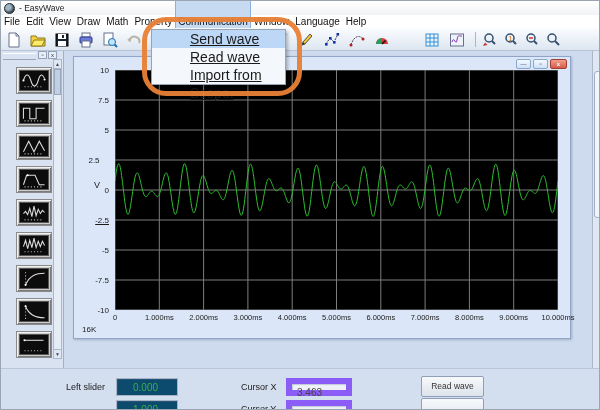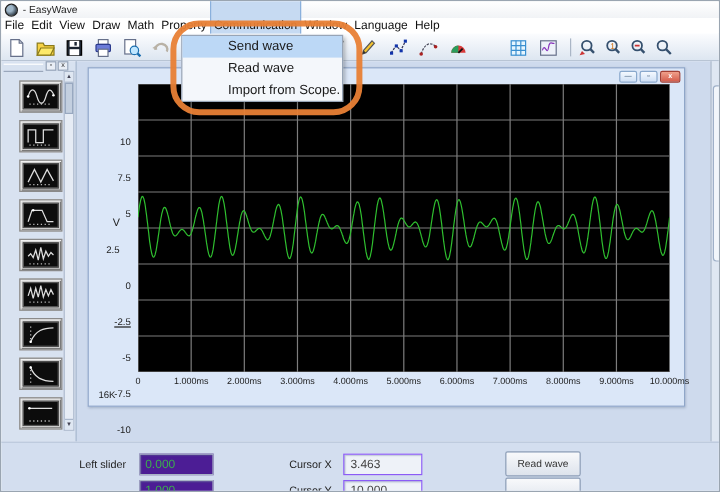--- a/index.html
+++ b/index.html
@@ -46,40 +46,40 @@
   .ww-titlebar{position:absolute;left:0;top:0;width:100%;height:15px;
                background:linear-gradient(#eef5fe,#c9dcf4);border-bottom:1px solid #aac0dd;
                display:flex;align-items:center;box-sizing:border-box;}
   .ww-title{font-size:8px;color:#15375f;margin-left:12px;}
   .ww-btns{position:absolute;right:3px;top:2px;display:flex;gap:2px;}
   .ww-btn{width:15px;height:10px;border:1px solid #89a8cc;border-radius:2px;
           background:linear-gradient(#f4f9ff,#cfe0f5);font-size:6px;line-height:8px;text-align:center;color:#35506e;box-sizing:border-box;}
   .ww-btn.close{width:17px;background:linear-gradient(#f0a08a,#d45b4a);border-color:#a23f33;color:#fff;font-weight:bold;}
   .plot{position:absolute;left:41px;top:13px;width:443px;height:240px;background:#000;}
   .ylabels{position:absolute;left:0;top:0;width:38px;height:260px;}
-  .ylabel{position:absolute;right:3px;width:30px;text-align:right;font-size:8px;color:#1c1c1c;margin-top:48px;}
+  .ylabel{position:absolute;right:3px;width:30px;text-align:right;font-size:8px;color:#1c1c1c;}
   .yaxis-name{position:absolute;left:20px;top:123px;font-size:9px;color:#1c1c1c;}
   .xlabel{position:absolute;top:256px;font-size:7.5px;color:#1c1c1c;transform:translateX(-50%);white-space:nowrap;}
   .points-label{position:absolute;left:8px;top:268px;font-size:8px;color:#1c1c1c;}
   
   .dropdown{position:absolute;left:150px;top:28px;width:133px;background:#f4f7fb;
             border:1px solid #97a4b6;box-shadow:2px 2px 3px rgba(0,0,0,.25);z-index:40;}
-  .dd-item{height:18px;line-height:18px;padding-left:38px;font-size:11px;color:#1a1a1a;}
+  .dd-item{height:18px;line-height:18px;padding-left:38px;font-size:14px;color:#1a1a1a;text-decoration:underline;}
   .dd-item.hl{background:#bcd8f6;}
   
   .annotation{position:absolute;left:141px;top:16px;width:150px;height:69px;
               border:5px solid rgba(232,127,53,.95);border-radius:24px;z-index:60;pointer-events:none;}
   
   .bottom-panel{position:absolute;left:0;top:367px;width:600px;height:43px;background:#d3deef;
                 border-top:1px solid #b8c6da;box-sizing:border-box;}
   .bp-label{position:absolute;font-size:9px;color:#222;}
-  .bp-input{position:absolute;width:62px;height:18px;background:#4c1d95;border:1px solid #a8b4c6;
+  .bp-input{position:absolute;width:62px;height:18px;background:#0c4a6e;border:1px solid #a8b4c6;
             box-shadow:inset 1px 1px 1px rgba(90,110,140,.35);font-size:10px;line-height:18px;
-            padding-left:4px;color:#3cae4e;box-sizing:border-box;}
-  .bp-cursor{position:absolute;width:66px;height:18px;background:#eef2f8;border:1px solid #8b5cf6;
+            padding-left:16px;color:#3cae4e;box-sizing:border-box;}
+  .bp-cursor{position:absolute;width:66px;height:18px;background:#eef2f8;border:6px solid #8b5cf6;
              box-shadow:inset 1px 1px 1px rgba(90,110,140,.3);font-size:10px;line-height:18px;
              padding-left:5px;color:#444;box-sizing:border-box;}
   .bp-button{position:absolute;width:63px;height:21px;background:linear-gradient(#f8f9fb,#dde3ec);
              border:1px solid #90a0b8;border-radius:2px;font-size:8.5px;color:#333;
              text-align:center;line-height:19px;box-sizing:border-box;}
 </style>
 </head>
 <body>
 
 <div class="app">

